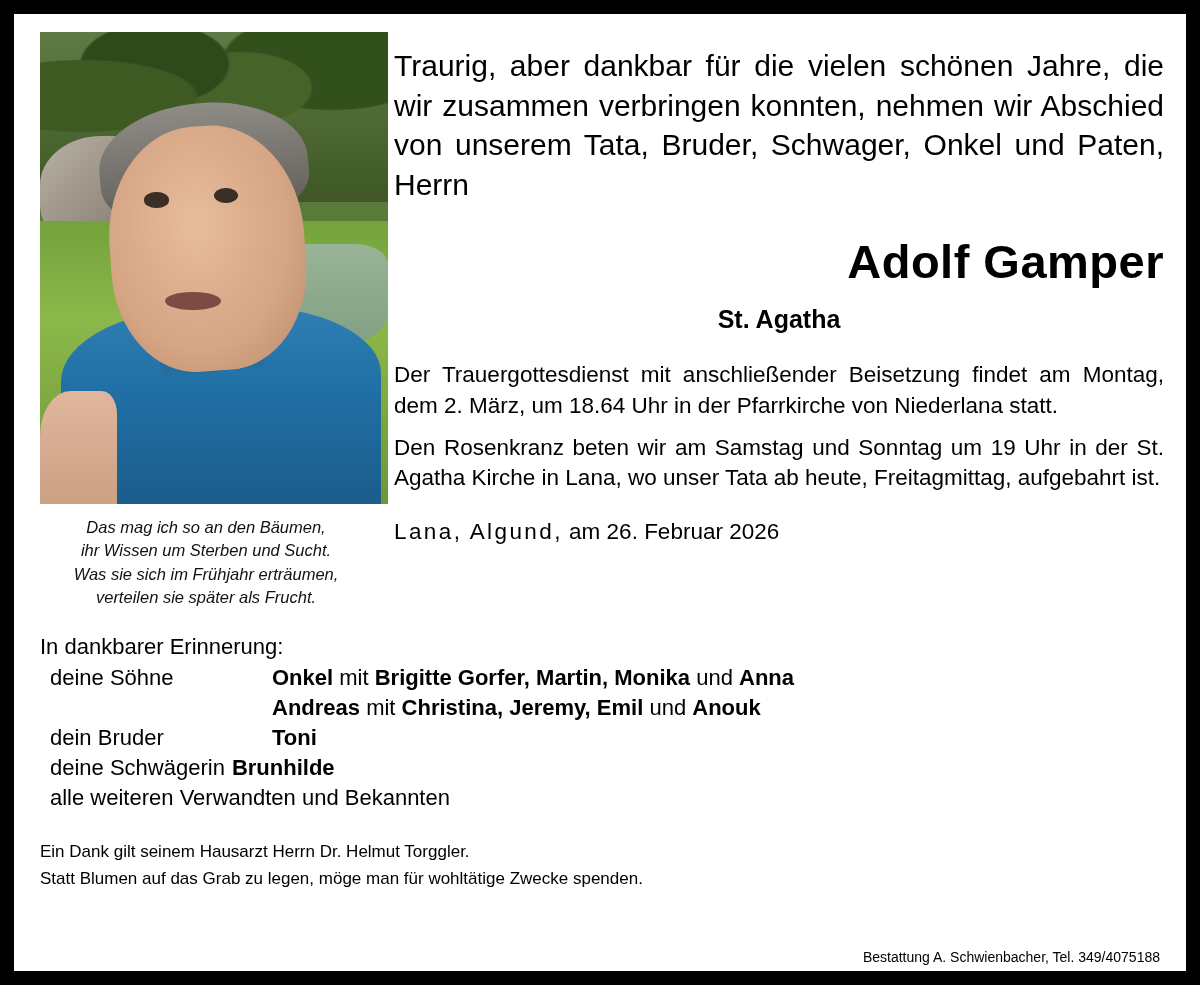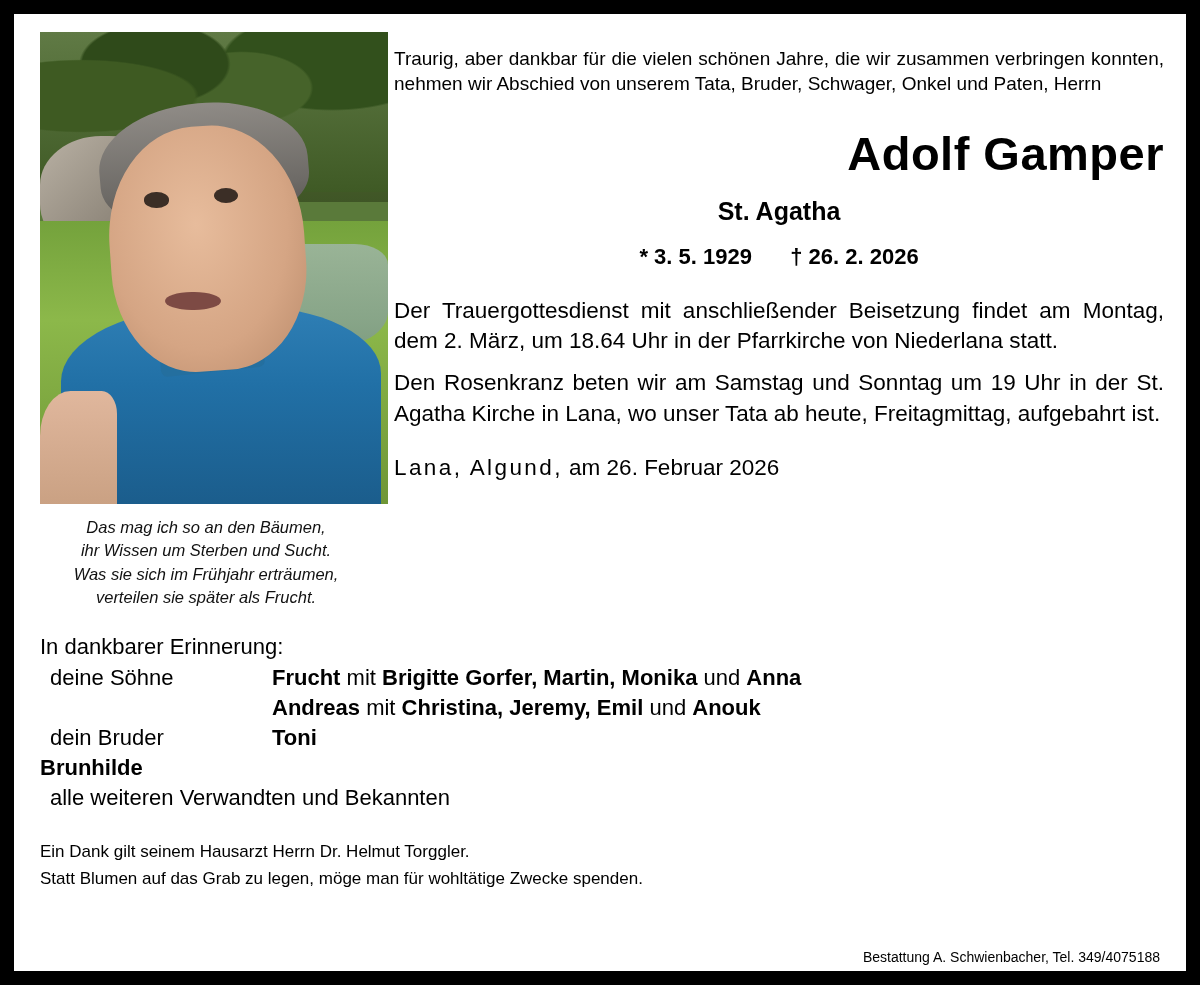--- a/index.html
+++ b/index.html
@@ -127,21 +127,21 @@
     font-size: 16.5px;
     line-height: 1.42;
     color: #111;
   }
 
   .text-col {
     flex: 1 1 auto;
     padding-left: 4px;
   }
   .lead {
-    font-size: 19px;
+    font-size: 30px;
     line-height: 1.32;
     text-align: justify;
     text-justify: inter-word;
     margin: 14px 0 0 0;
   }
   .name {
     text-align: right;
     font-size: 47px;
     font-weight: bold;
     letter-spacing: 0.5px;
@@ -239,53 +239,49 @@
           <div>Was sie sich im Frühjahr erträumen,</div>
           <div>verteilen sie später als Frucht.</div>
         </div>
       </div>
 
       <div class="text-col">
         <p class="lead">Traurig, aber dankbar für die vielen schönen Jahre, die wir zusammen verbringen konnten, nehmen wir Abschied von unserem Tata, Bruder, Schwager, Onkel und Paten, Herrn</p>
 
         <div class="name">Adolf Gamper</div>
         <div class="place">St. Agatha</div>
-        <div class="dates">
-          <span>* 3. 5. 1929</span>
-          <span class="sep"></span>
-          <span>† 26. 2. 2026</span>
-        </div>
 
         <p class="para">Der Trauergottesdienst mit anschließender Beisetzung findet am Montag, dem 2. März, um 18.64 Uhr in der Pfarrkirche von Niederlana statt.</p>
         <p class="para second">Den Rosenkranz beten wir am Samstag und Sonntag um 19 Uhr in der St. Agatha Kirche in Lana, wo unser Tata ab heute, Freitagmittag, aufgebahrt ist.</p>
 
         <p class="signoff">
           <span class="spaced">Lana, Algund,</span>
           <span>am 26. Februar 2026</span>
         </p>
       </div>
     </div>
 
     <div class="family">
       <div class="intro">In dankbarer Erinnerung:</div>
 
       <div class="fam-row">
         <span class="rel">deine Söhne</span>
-        <span class="names"><b>Frucht</b> mit <b>Brigitte Gorfer, Martin, Monika</b> und <b>Anna</b></span>
+        <span class="names"><b>Onkel</b> mit <b>Brigitte Gorfer, Martin, Monika</b> und <b>Anna</b></span>
       </div>
       <div class="fam-row">
         <span class="rel"></span>
         <span class="names"><b>Andreas</b> mit <b>Christina, Jeremy, Emil</b> und <b>Anouk</b></span>
       </div>
       <div class="fam-row">
         <span class="rel">dein Bruder</span>
         <span class="names"><b>Toni</b></span>
       </div>
 
       <div class="fam-row">
+        <span class="rel wide">deine Schwägerin</span>
         <span class="names"><b>Brunhilde</b></span>
       </div>
 
       <div class="fam-plain">alle weiteren Verwandten und Bekannten</div>
     </div>
 
     <div class="footer-lines">
       <div>Ein Dank gilt seinem Hausarzt Herrn Dr. Helmut Torggler.</div>
       <div>Statt Blumen auf das Grab zu legen, möge man für wohltätige Zwecke spenden.</div>
     </div>

